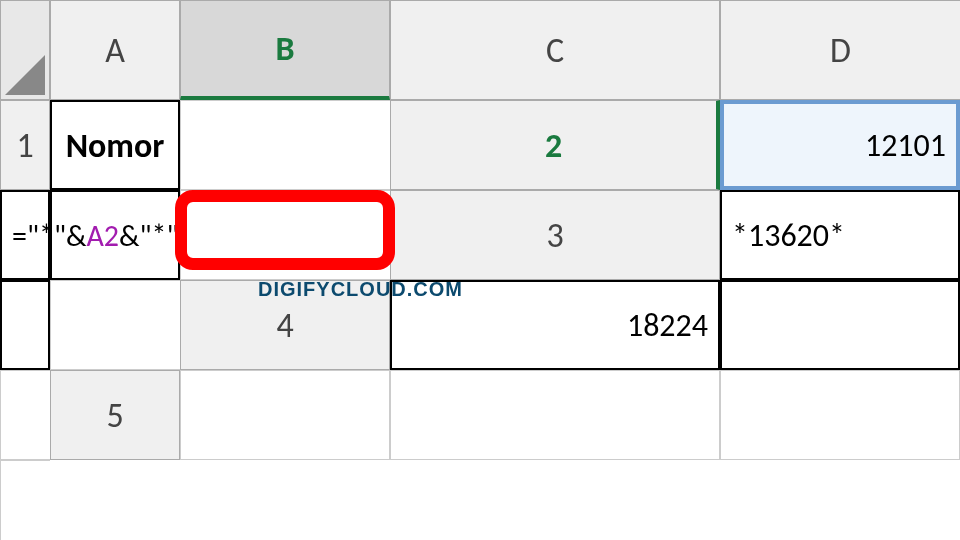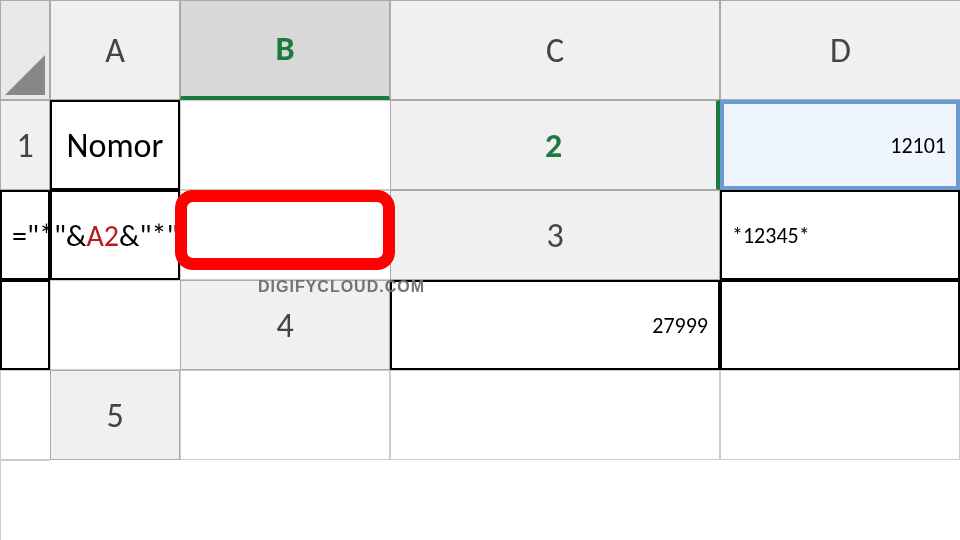--- a/index.html
+++ b/index.html
@@ -63,61 +63,61 @@
       justify-content: center;
       font-size: 34px;
       color: #444;
     }
     .row-header.active {
       color: #1a7a3f;
       font-weight: bold;
       border-right: 4px solid #1a7a3f;
     }
     .data-header {
-      font-weight: normal;
+      font-weight: bold;
       justify-content: center;
       border: 2px solid #000;
       font-size: 34px;
     }
     .data-cell {
       border: 2px solid #000;
-      font-size: 22px;
+      font-size: 32px;
     }
     .data-cell.right {
       justify-content: flex-end;
     }
     .data-cell.left {
       justify-content: flex-start;
     }
     .selected {
       background: #eef5fc;
       border: 4px solid #6b9bd1;
       z-index: 2;
     }
     .formula-cell {
       background: #fff;
       position: relative;
       z-index: 5;
       font-size: 30px;
     }
     .ref-a2 {
-      color: #b91c1c;
+      color: #a21caf;
     }
     .highlight-box {
       position: absolute;
       border: 12px solid #ff0000;
       border-radius: 18px;
       pointer-events: none;
       z-index: 10;
     }
     .watermark {
       position: absolute;
-      color: #737373;
+      color: #0c4a6e;
       font-weight: bold;
-      font-size: 16px;
+      font-size: 20px;
       font-family: Arial, sans-serif;
       z-index: 20;
       letter-spacing: 1px;
     }
     .right-edge {
       border-right: none;
     }
   </style>
 </head>
 <body>
@@ -138,26 +138,26 @@
   <div class="cell data-cell right selected">12101</div>
   <div class="cell data-cell left formula-cell">
     <span>="*"&amp;</span>
       <span class="ref-a2">A2</span>
       <span>&amp;"*"</span>
   </div>
   <div class="cell data-cell"></div>
   <div class="cell right-edge"></div>
 
   <div class="cell row-header">3</div>
-  <div class="cell data-cell left">*12345*</div>
+  <div class="cell data-cell left">*13620*</div>
   <div class="cell data-cell"></div>
   <div class="cell right-edge"></div>
 
   <div class="cell row-header">4</div>
-  <div class="cell data-cell right">27999</div>
+  <div class="cell data-cell right">18224</div>
   <div class="cell data-cell"></div>
   <div class="cell right-edge"></div>
 
   <div class="cell row-header">5</div>
   <div class="cell"></div>
   <div class="cell"></div>
   <div class="cell"></div>
   <div class="cell right-edge"></div>
 </div>
 

